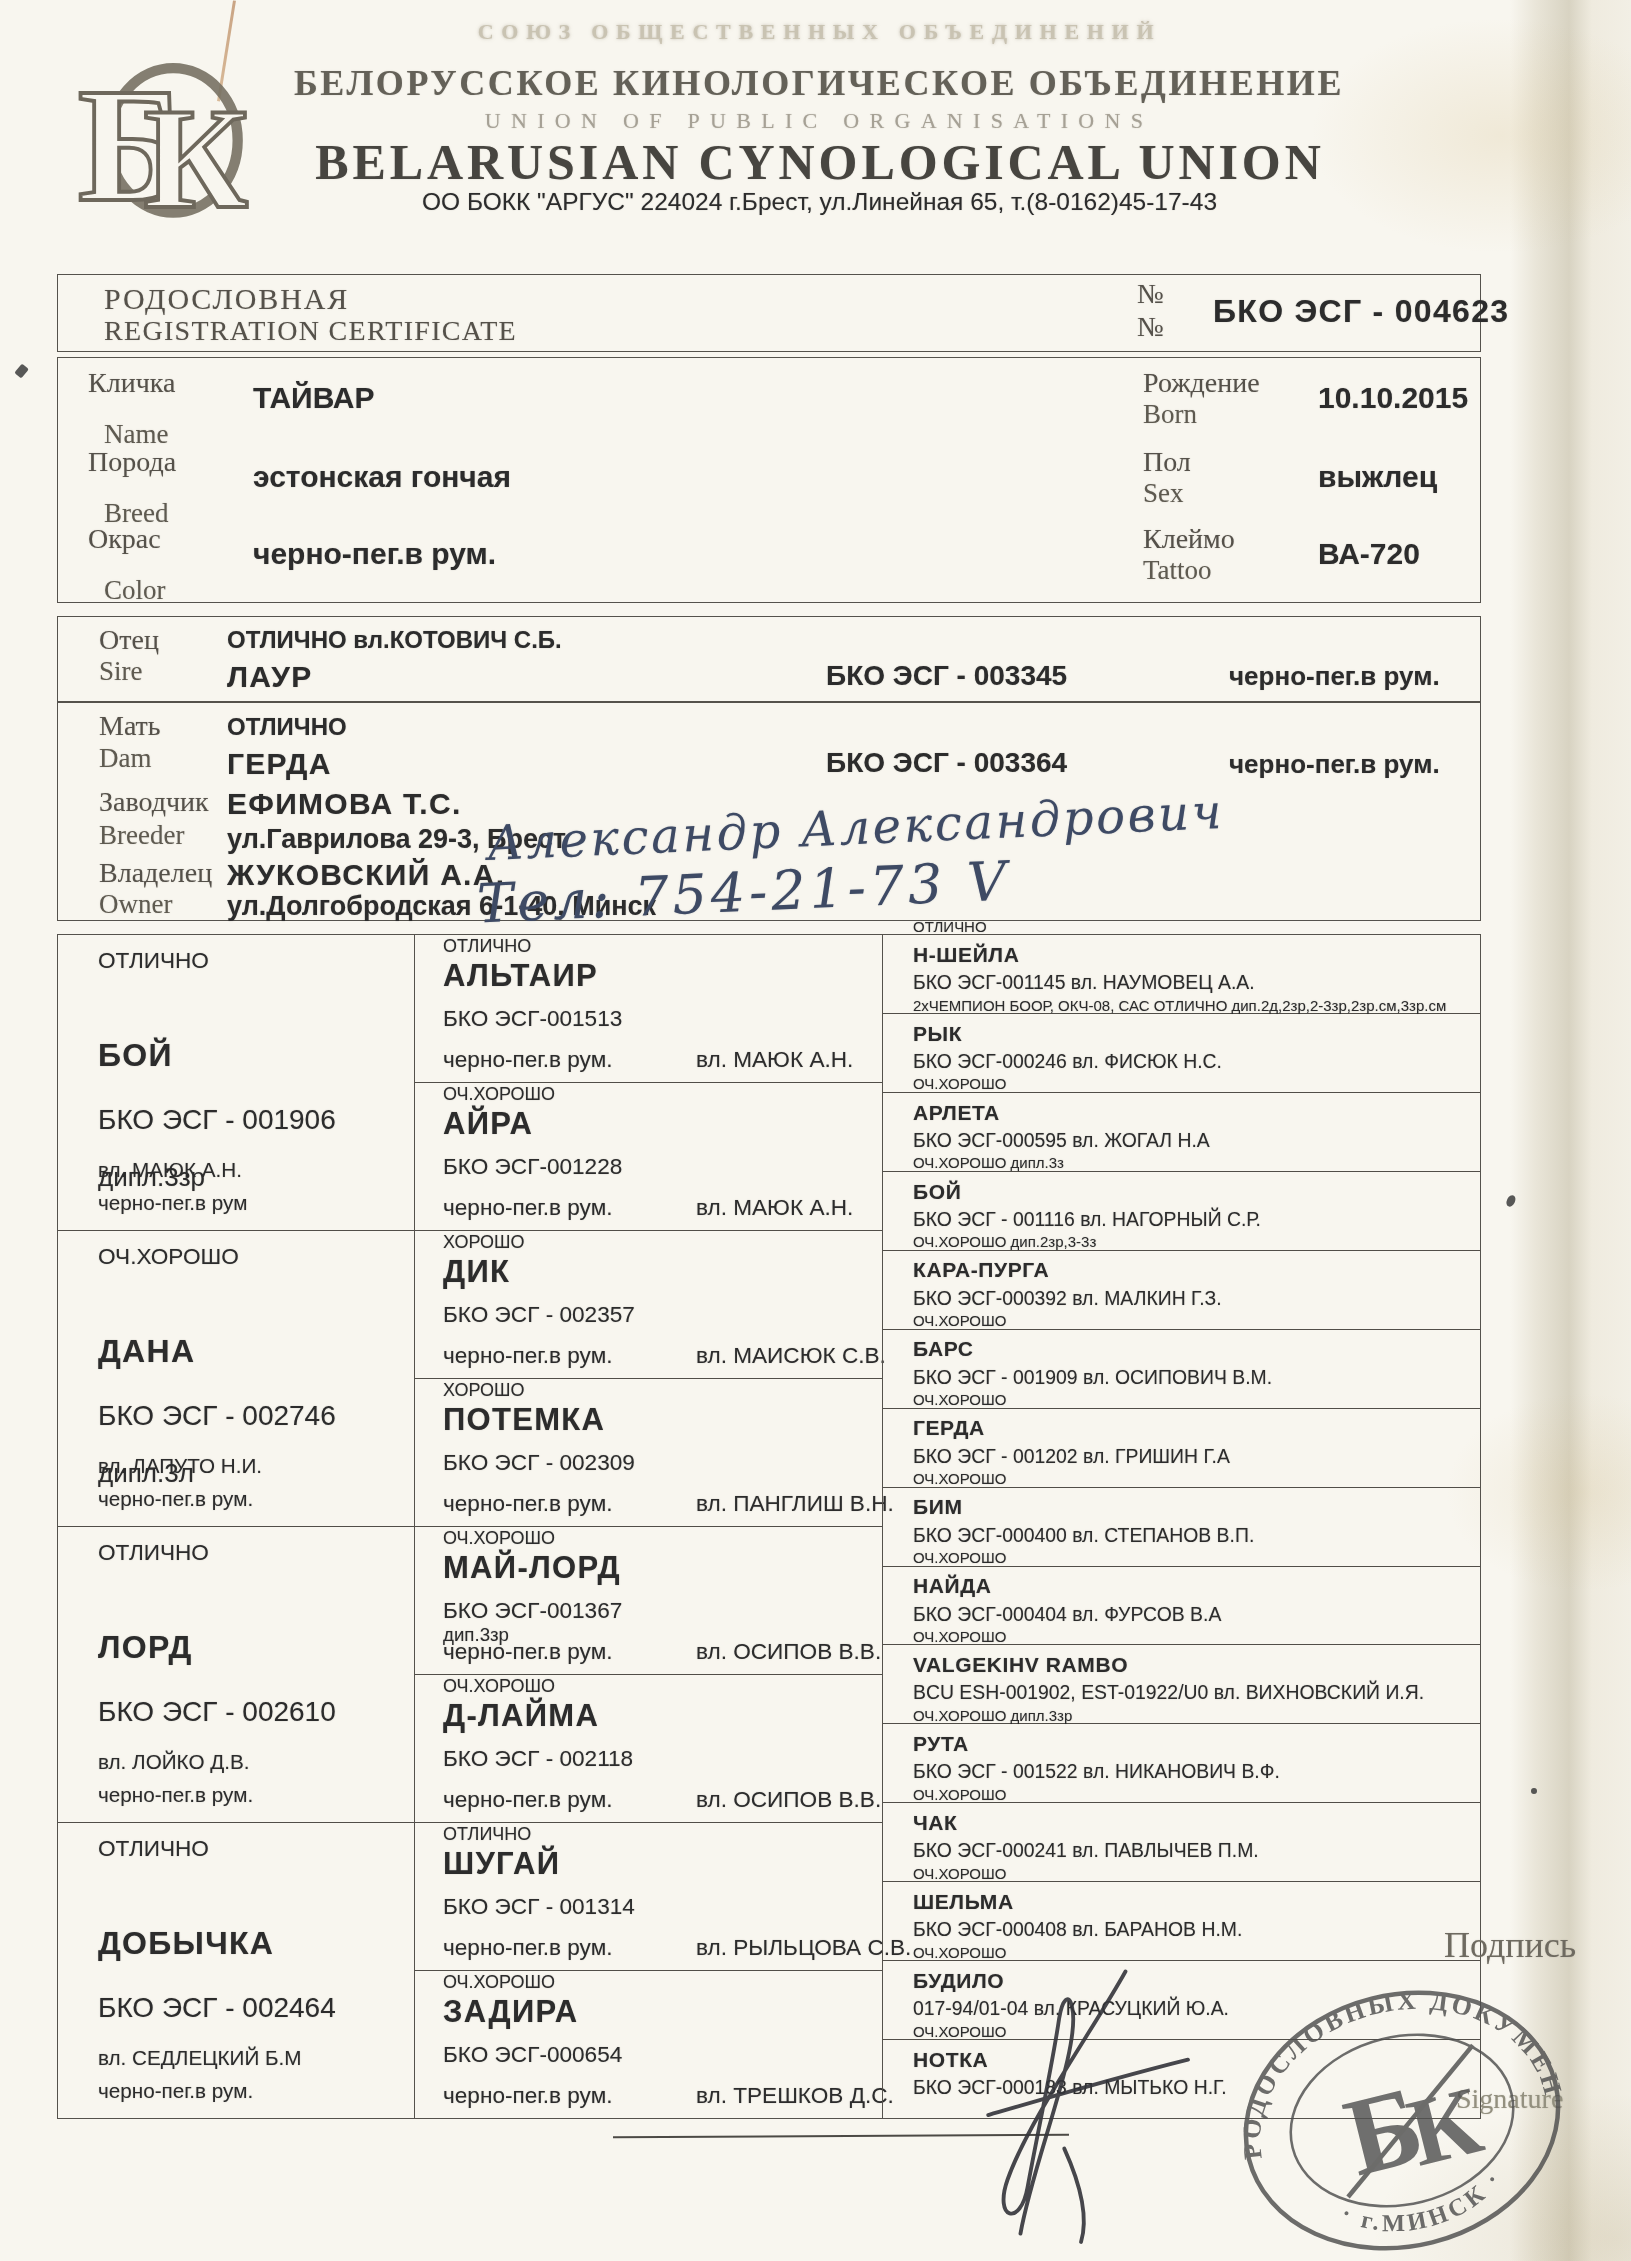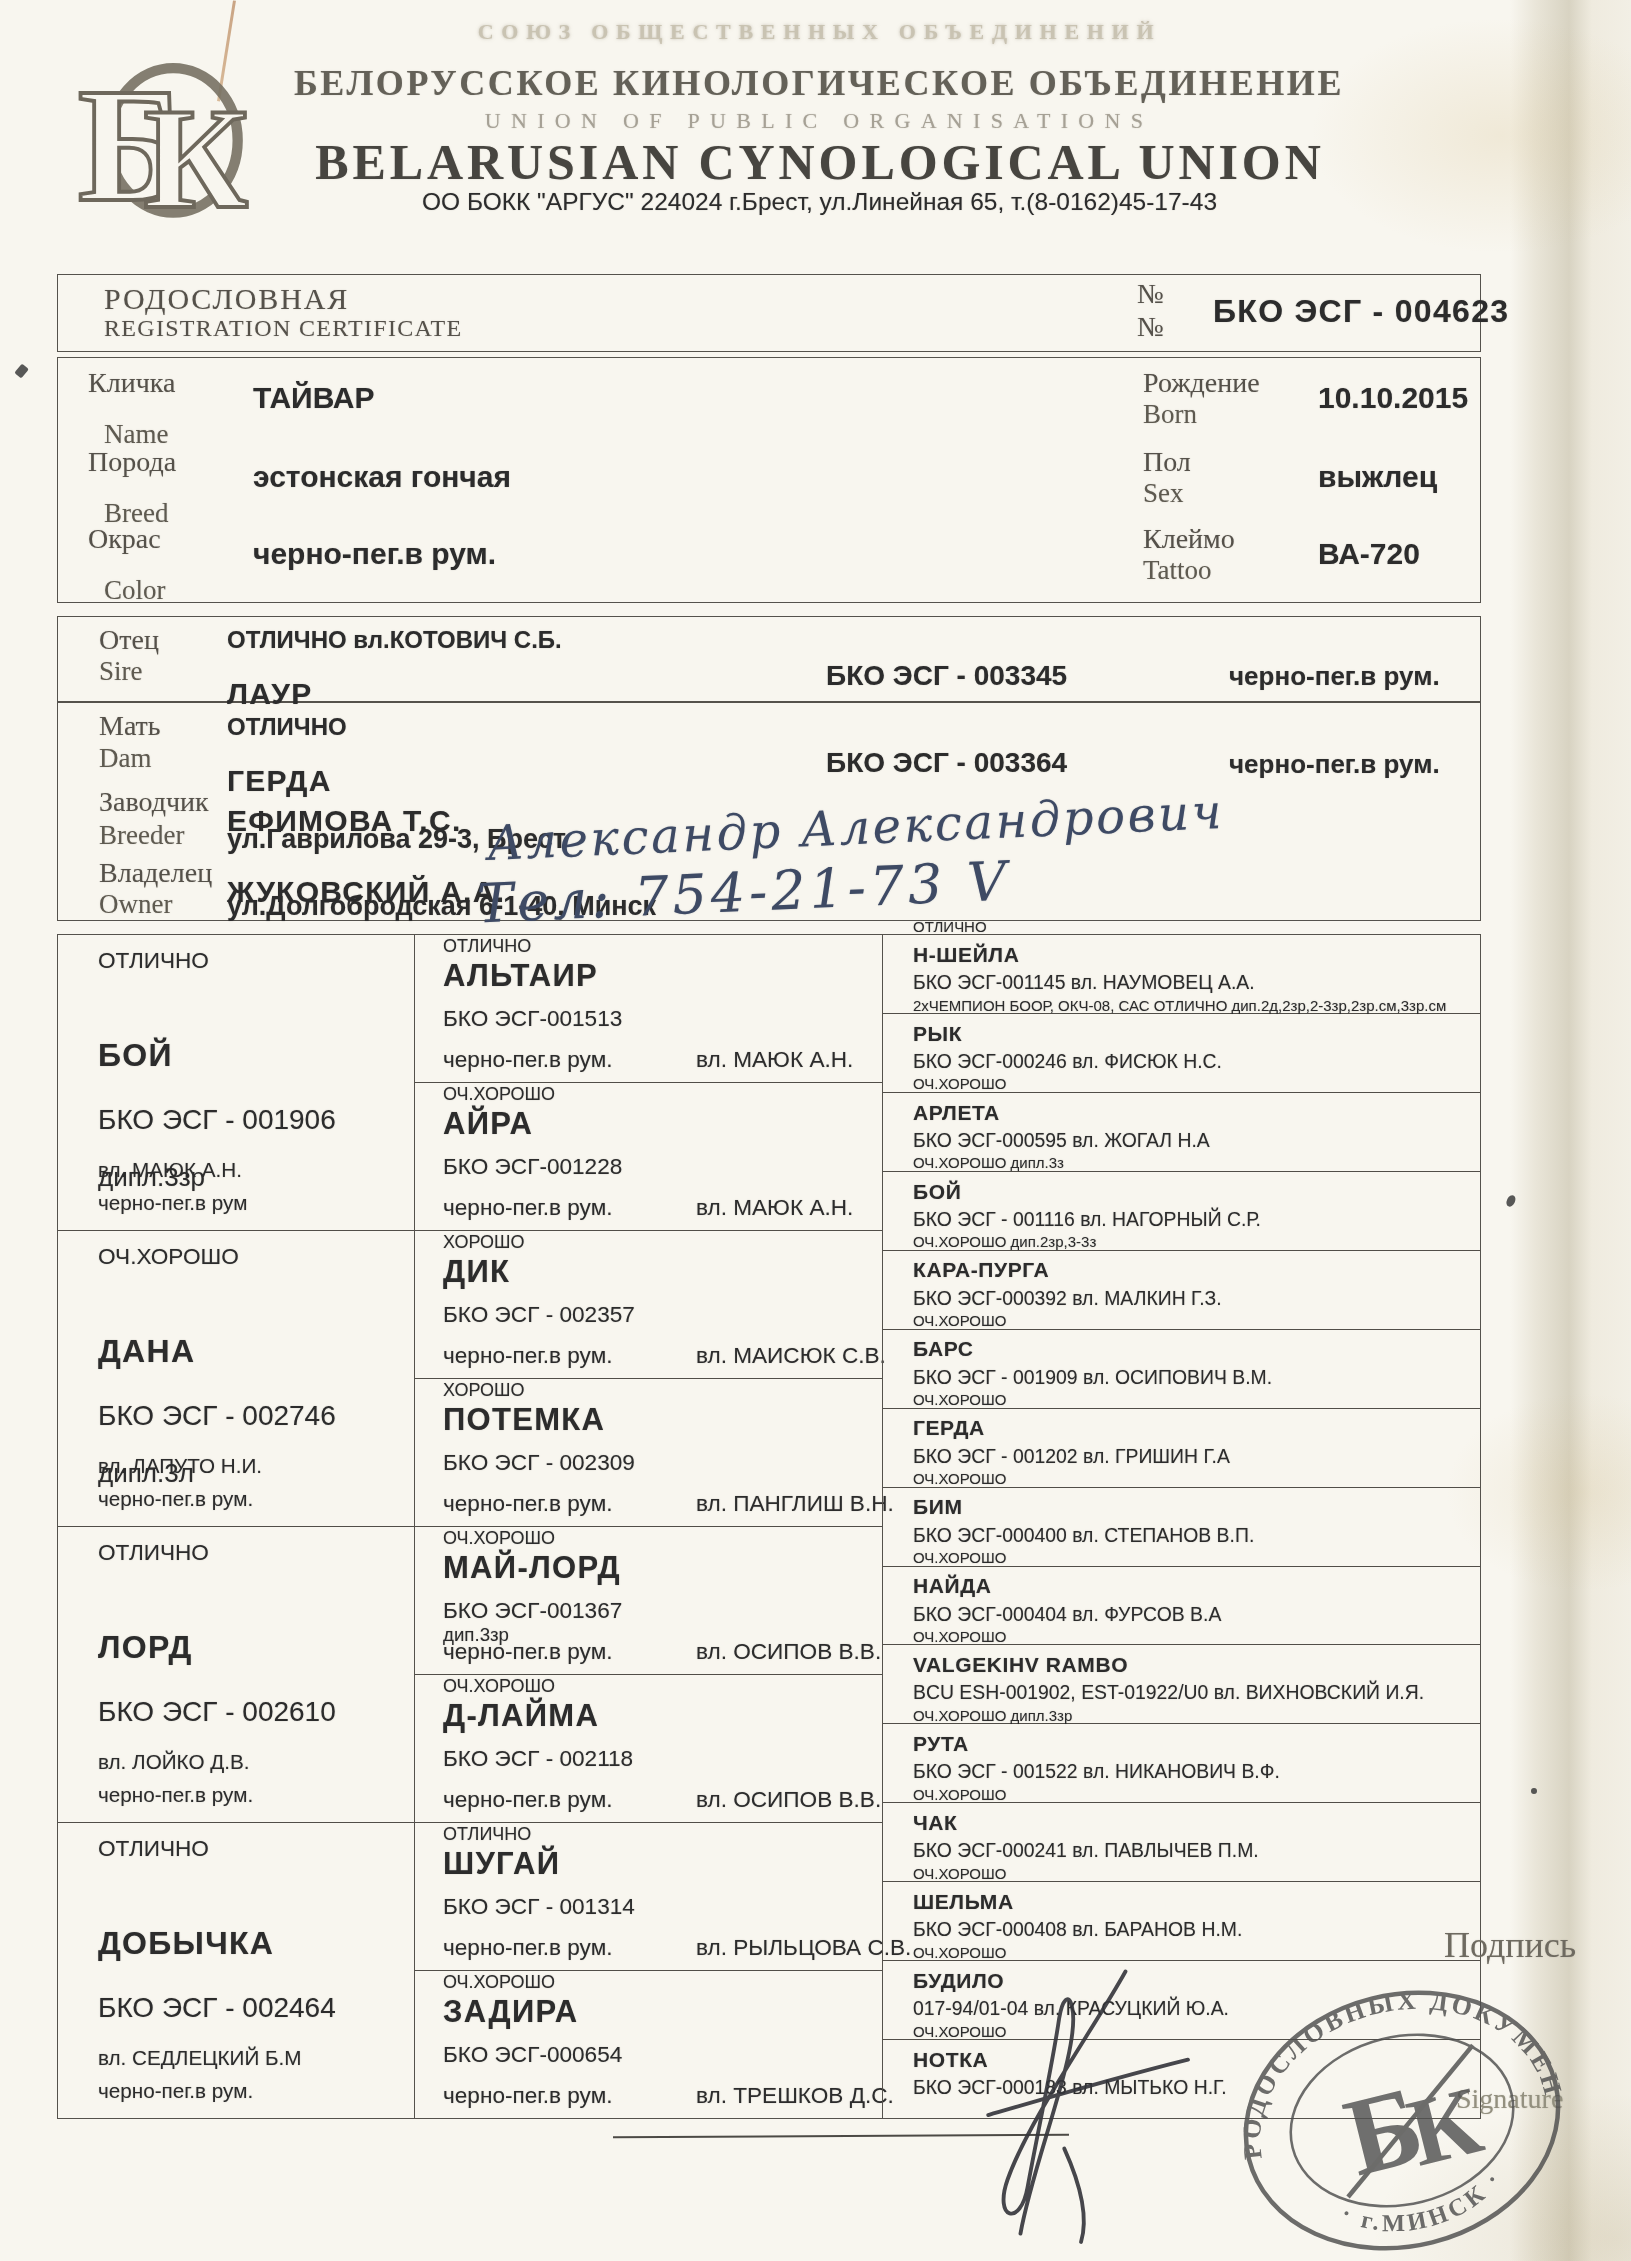--- a/index.html
+++ b/index.html
@@ -19,38 +19,38 @@
   .box{position:absolute;border:1.9px solid #55524c;}
   
   .hdr-ghost{left:400px;top:19.4px;width:839px;text-align:center;font-size:22px;font-weight:bold;letter-spacing:7.7px;color:#c9c3b2;text-shadow:0 0 3.2px rgba(150,140,120,.5);}
   .hdr-ru{left:219px;top:62px;width:1200px;text-align:center;font-size:36px;font-weight:bold;letter-spacing:2.6px;color:#646158;}
   .hdr-en-sub{left:219px;top:108px;width:1200px;text-align:center;font-size:22px;letter-spacing:10.3px;color:#a6a195;}
   .hdr-en{left:194px;top:133px;width:1252px;text-align:center;font-size:50px;font-weight:bold;letter-spacing:3.9px;color:#474540;}
   .hdr-addr{left:258px;top:188px;width:1123px;text-align:center;font-size:24.5px;}
   
   .box1{left:57px;top:274px;width:1422px;height:76px;}
   .cert-ru{left:46px;top:6.5px;font-size:30px;letter-spacing:1.9px;}
-  .cert-en{left:46px;top:40px;font-size:24px;letter-spacing:1.3px;text-align:center;}
+  .cert-en{left:46px;top:40px;font-size:28px;letter-spacing:1.3px;text-align:center;}
   .no1{left:1079px;top:2.6px;font-size:28px;}
   .no2{left:1079px;top:36px;font-size:28px;}
   .cert-num{left:1155px;top:18px;font-size:32px;letter-spacing:1.3px;}
   
   .box2{left:57px;top:357px;width:1422px;height:244px;}
   .dlr{left:30px;font-size:28px;}
   .dle{left:46px;font-size:27px;color:#5e5a50;margin-top:20px;}
   .drr{left:1085px;font-size:28px;}
   .dre{left:1085px;font-size:27px;color:#5e5a50;}
   .dval{font-size:30px;}
   
   .box3{left:57px;top:616px;width:1422px;height:303px;}
   .pline{position:absolute;left:0;top:84px;width:100%;height:1.9px;background:#55524c;}
   .plr{left:41px;font-size:28px;}
   .ple{left:41px;font-size:27px;color:#5e5a50;}
   .p-grade{font-size:24px;}
-  .p-name{font-size:30px;letter-spacing:1.3px;margin-top:17px;}
+  .p-name{font-size:30px;letter-spacing:1.3px;}
   .p-reg{font-size:28px;}
   .p-color{font-size:26px;}
   .p-sub{font-size:27px;}
   .handw{font-family:"DejaVu Serif",serif;font-style:italic;color:#3e4a64;white-space:nowrap;transform:rotate(-2.5deg);text-shadow:0 0 1.3px rgba(62,74,100,.35);}
   .hw1{left:429px;top:182px;font-size:48px;letter-spacing:2.6px;}
   .hw2{left:419px;top:244px;font-size:54px;letter-spacing:3.9px;}
   
   .ped{left:57px;top:934px;width:1422px;height:1183px;border:1.9px solid #55524c;display:flex;}
   .pcol{position:relative;display:flex;flex-direction:column;}
   .pcol1{width:356px;}

